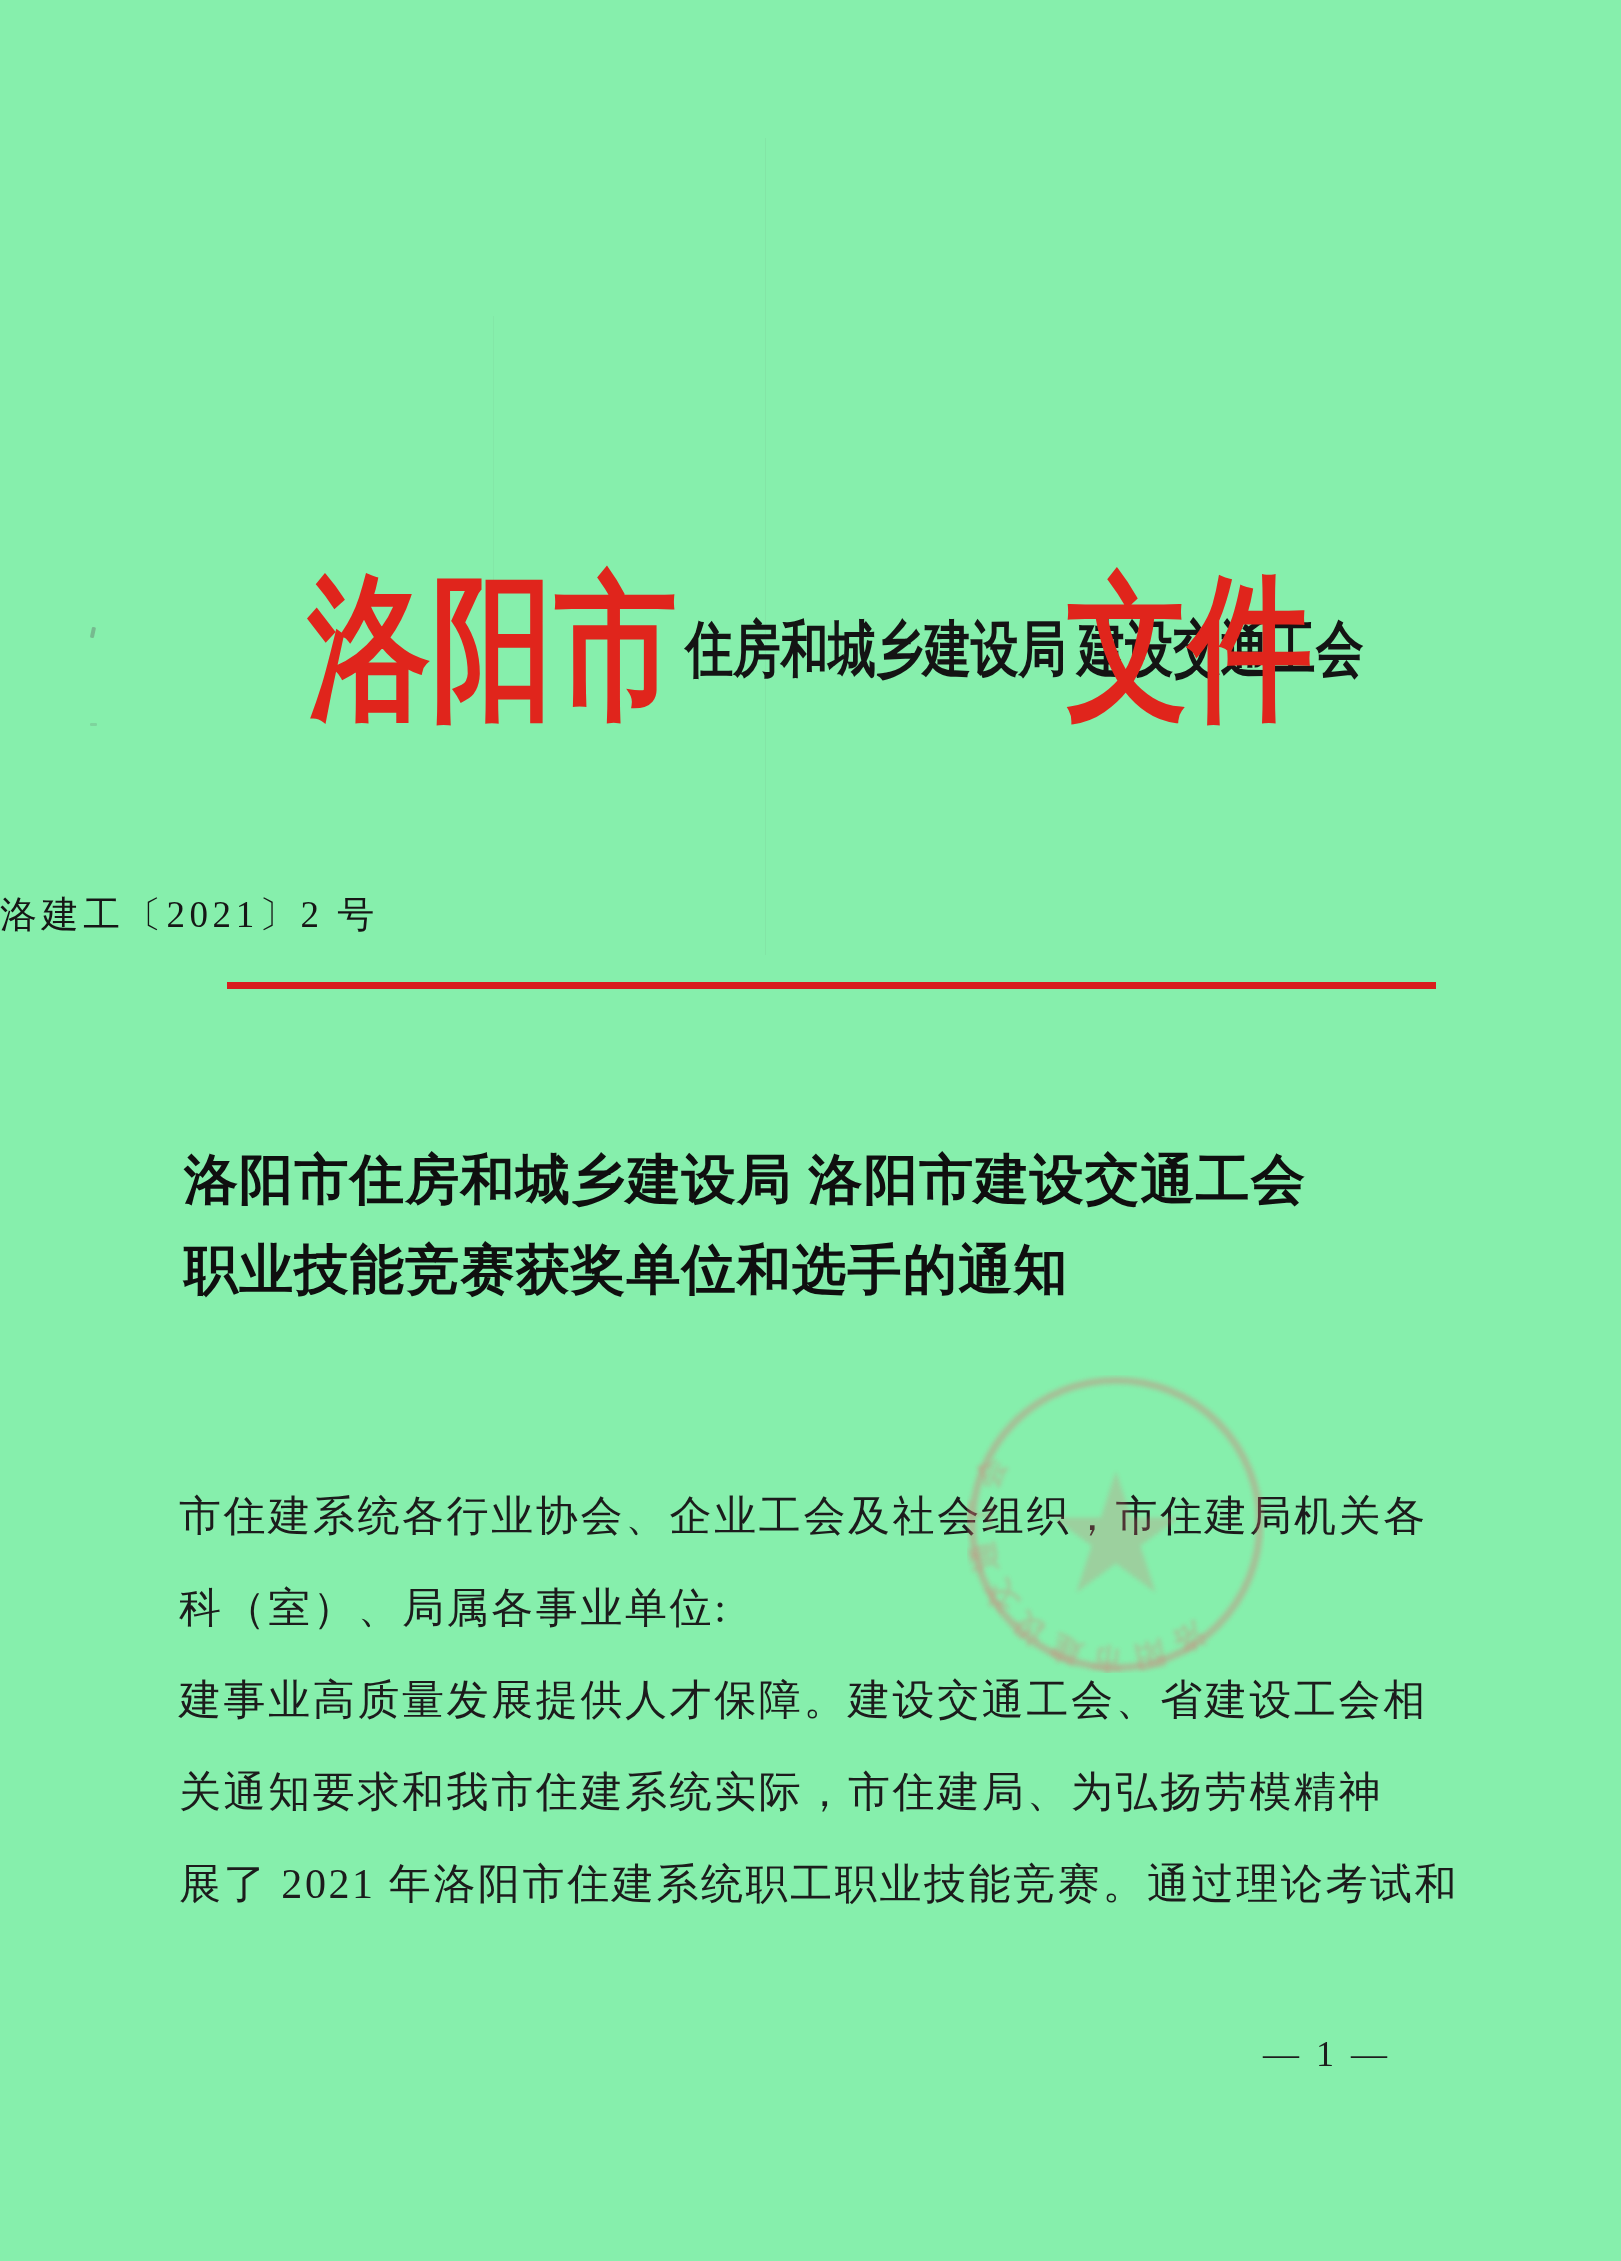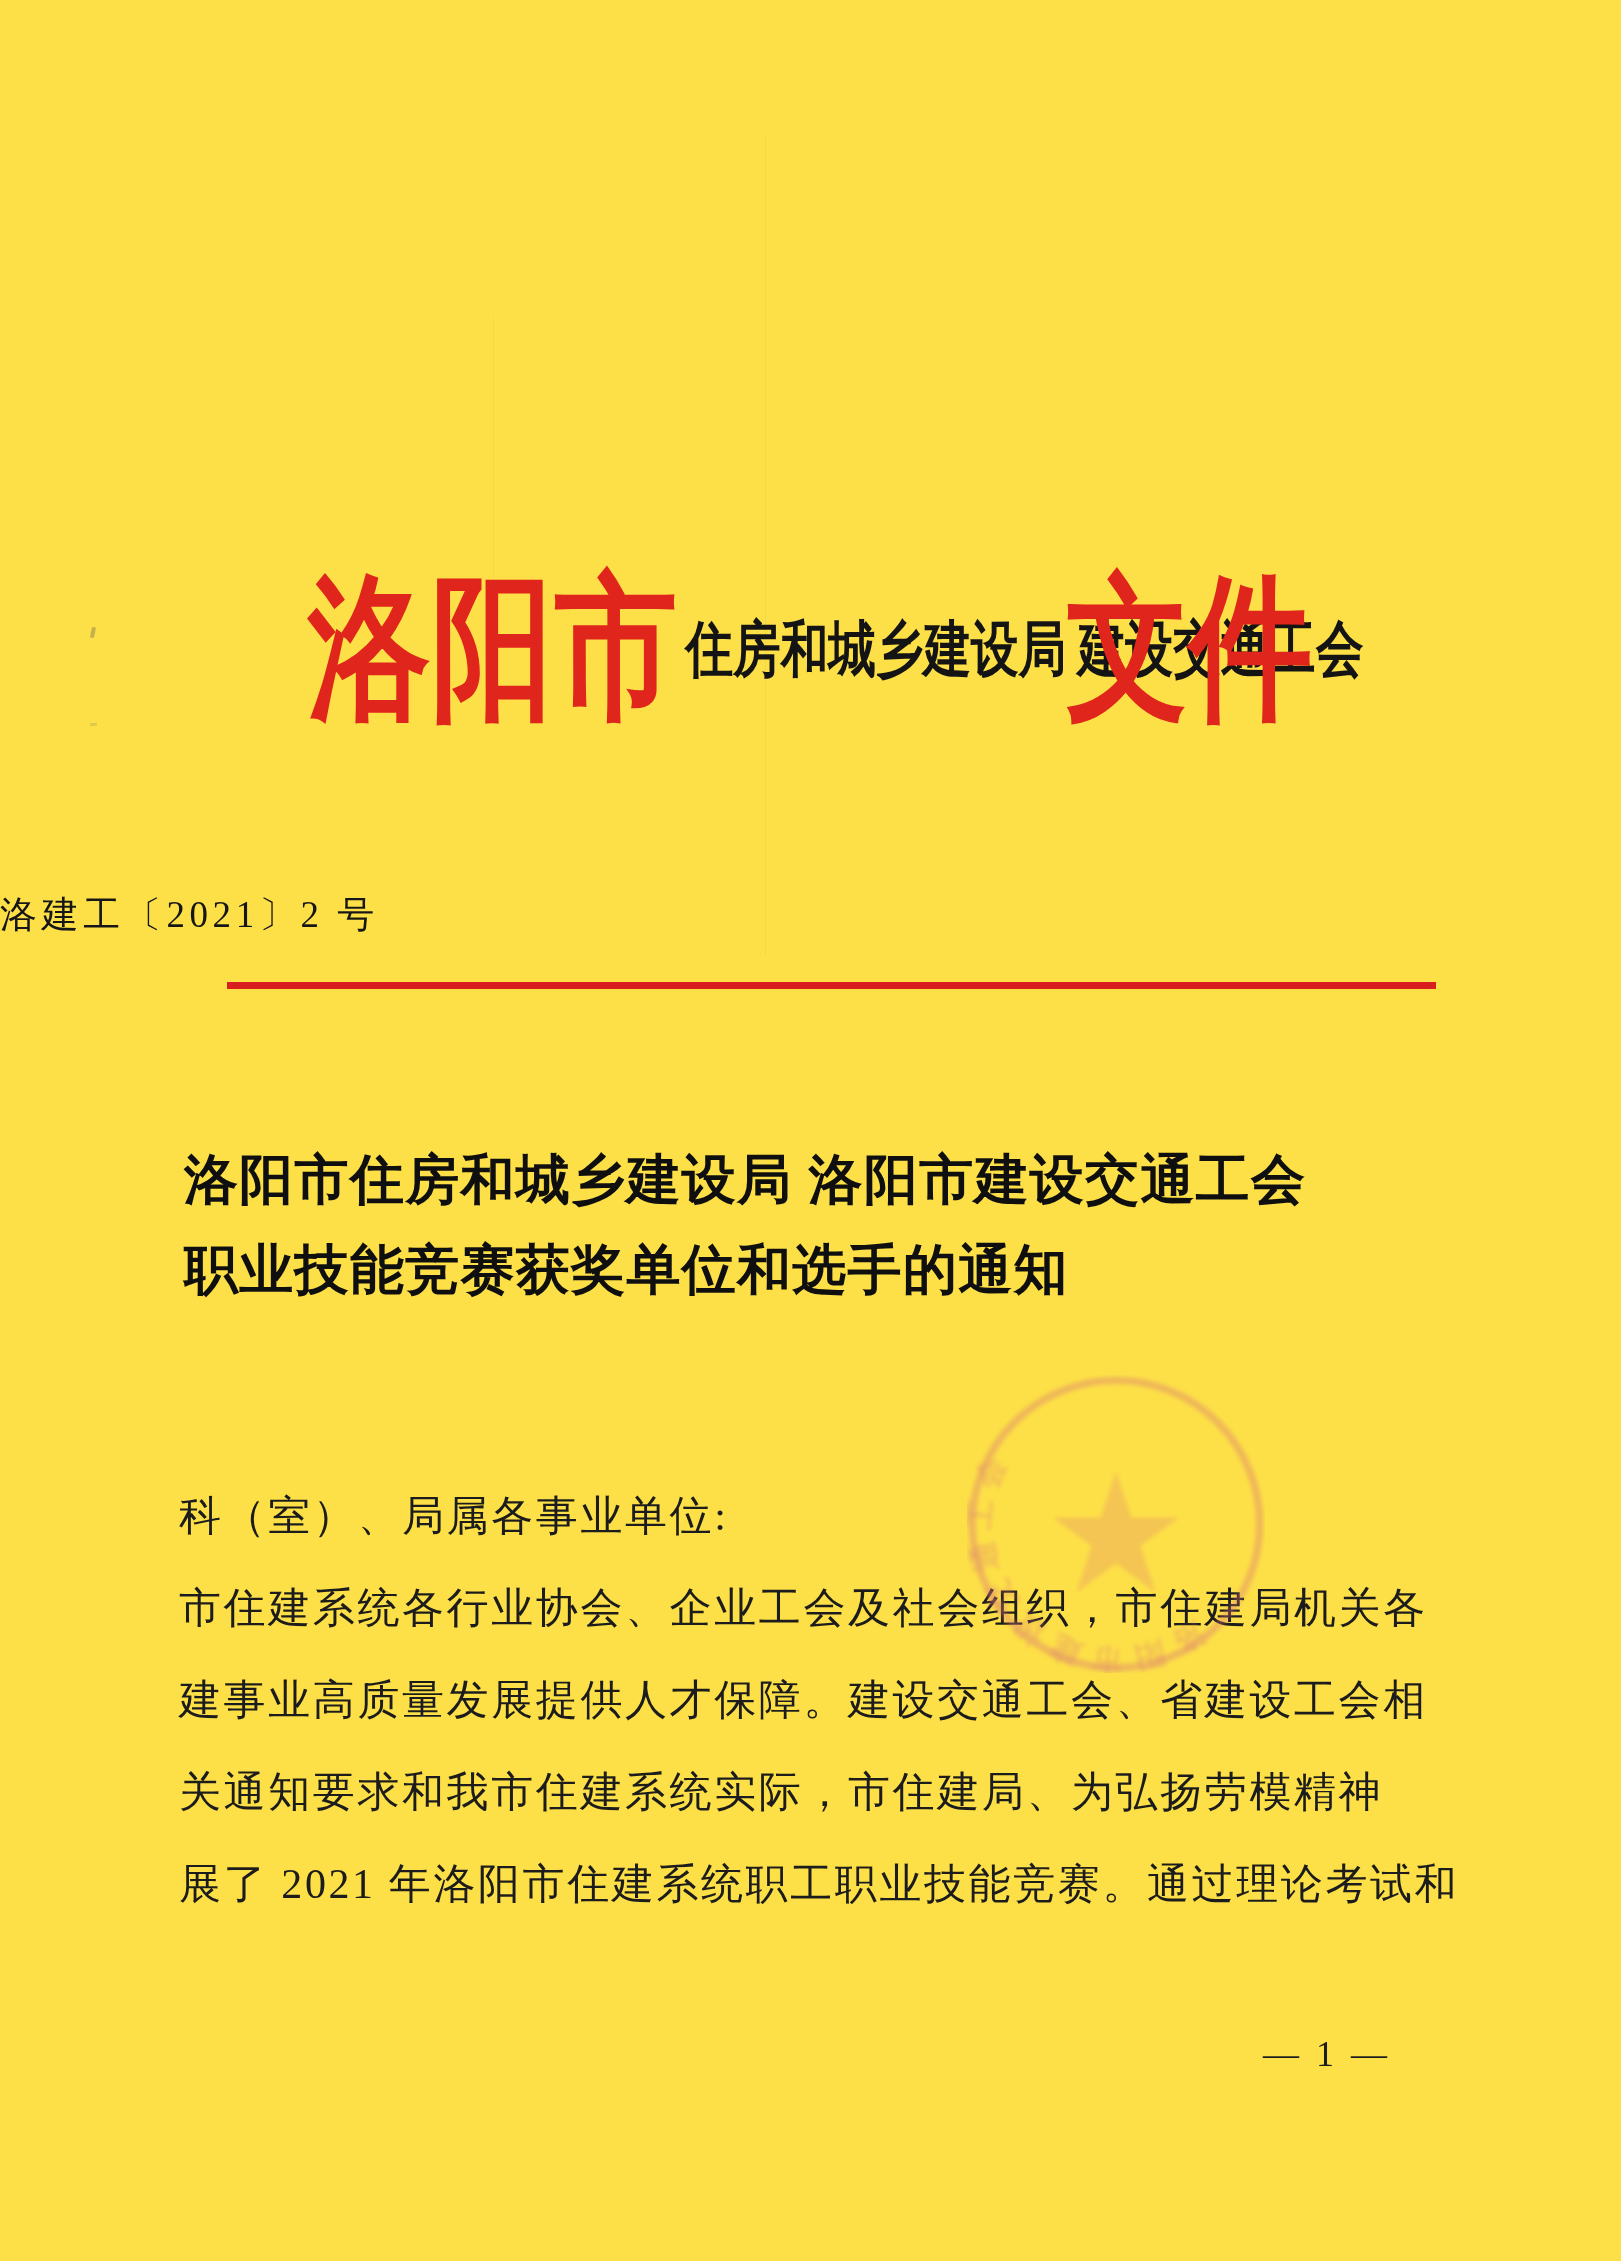--- a/index.html
+++ b/index.html
@@ -1,19 +1,19 @@
 <!DOCTYPE html>
 <html style="font-size:10.5px"><head>
 <meta charset="utf-8">
 <style>
   html,body { margin:0; padding:0; background:#888; }
   .page {
     position:relative;
     width:1621px; height:2261px;
-    background:#fde047;
+    background:#86efac;
     overflow:hidden;
     font-family:"Liberation Serif","DejaVu Serif",serif;
     color:#1a1a1a;
   }
   
   .fold { position:absolute; background:rgba(80,80,80,0.06); width:1.3px; }
   .fold-a { left:765px; top:138px;  height:817px; }
   .fold-b { left:493px;  top:316px;  height:277px;  background:rgba(80,80,80,0.045); }
   .speck { position:absolute; background:rgba(90,90,90,0.35); border-radius:1.3px; }
   .speck-1 { left:91px; top:627px;  width:4px; height:10.5px; transform:rotate(12deg); }
@@ -114,22 +114,22 @@
       </defs>
       <circle cx="226" cy="226" r="218" fill="none" stroke="rgba(217,120,118,0.45)" stroke-width="11" filter="url(#sealBlur)"></circle>
       <polygon points="226,146 249,216 322,216 263,259 286,330 226,286 166,330 189,259 130,216 203,216" fill="rgba(217,120,118,0.30)" filter="url(#sealBlur)"></polygon>
       <text font-size="46" font-weight="700" fill="rgba(217,120,118,0.40)" letter-spacing="14" filter="url(#sealBlur)" font-family="Liberation Serif, DejaVu Serif, serif">
         <textPath href="#sealArc" startOffset="14%">洛阳市建设交通工会</textPath>
       </text>
     </svg>
   </div>
 
   <div class="doc-body">
+    <div class="body-line">市住建系统各行业协会、企业工会及社会组织，市住建局机关各</div>
     <div class="body-line">科（室）、局属各事业单位:</div>
-    <div class="body-line">市住建系统各行业协会、企业工会及社会组织，市住建局机关各</div>
     <div class="body-line">建事业高质量发展提供人才保障。建设交通工会、省建设工会相</div>
     <div class="body-line">关通知要求和我市住建系统实际，市住建局、为弘扬劳模精神</div>
     <div class="body-line">展了 2021 年洛阳市住建系统职工职业技能竞赛。通过理论考试和</div>
   </div>
 
   <div class="page-number">— 1 —</div>
 
 </div>
 
 

